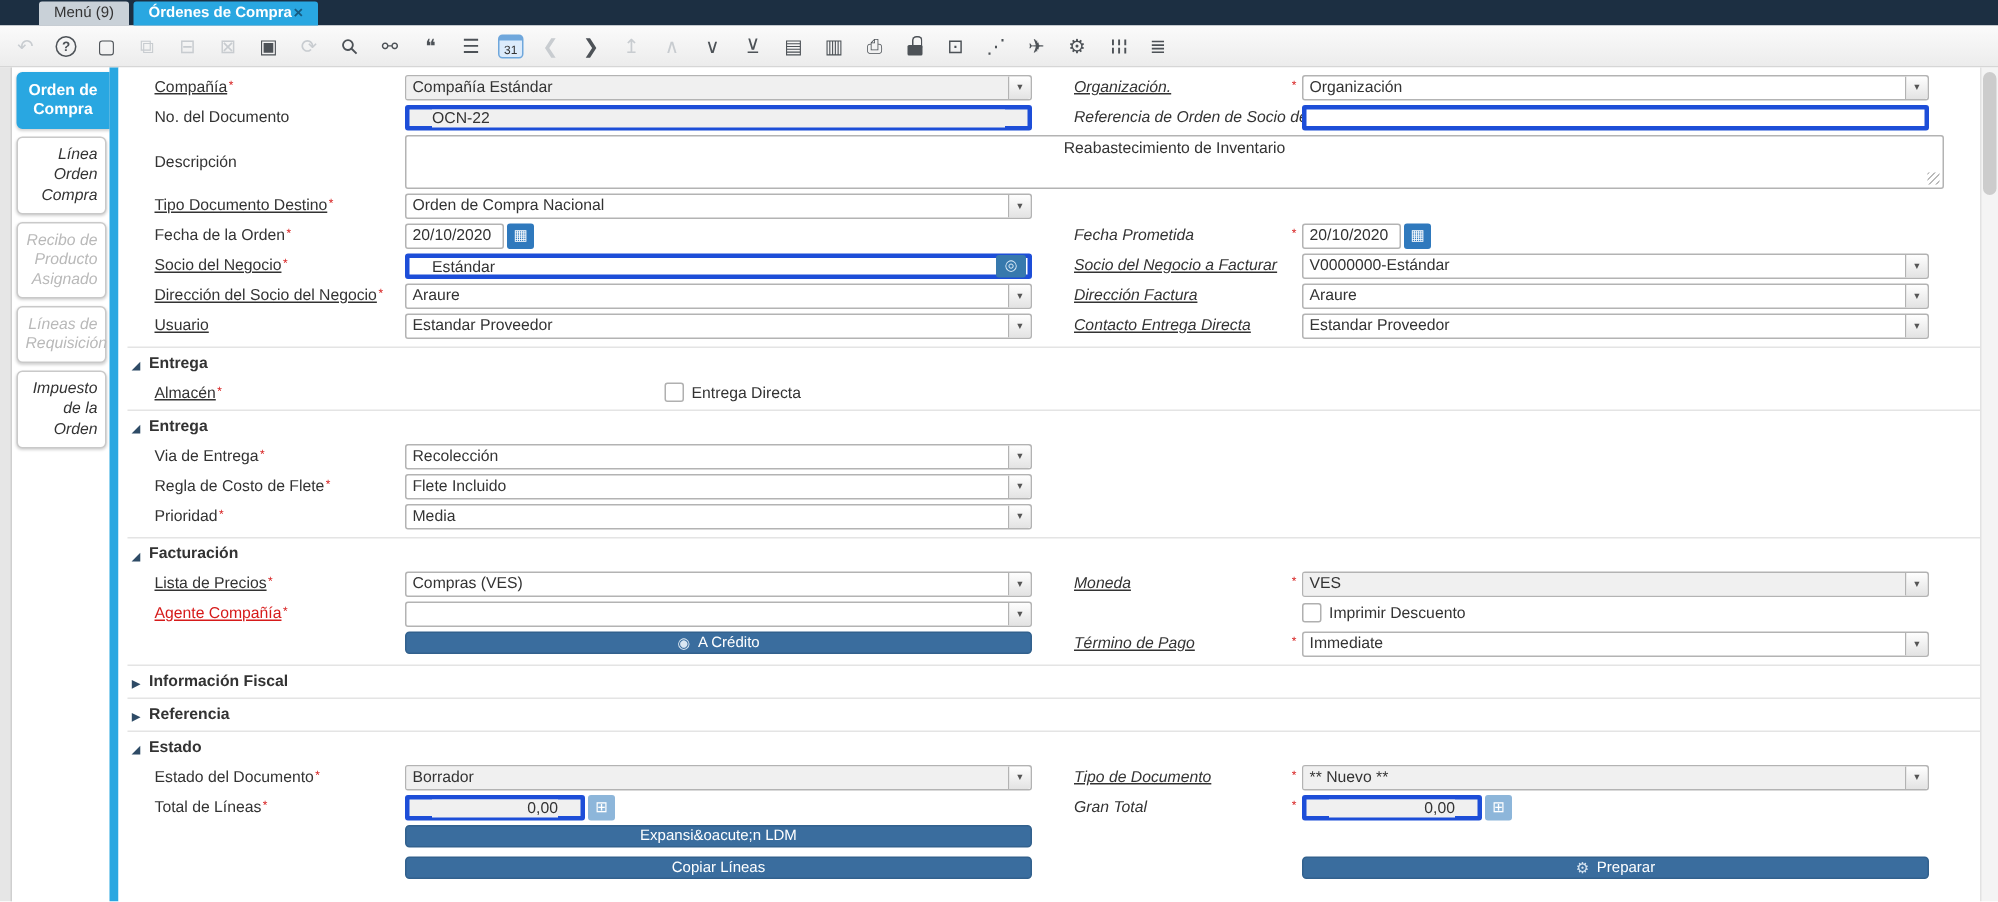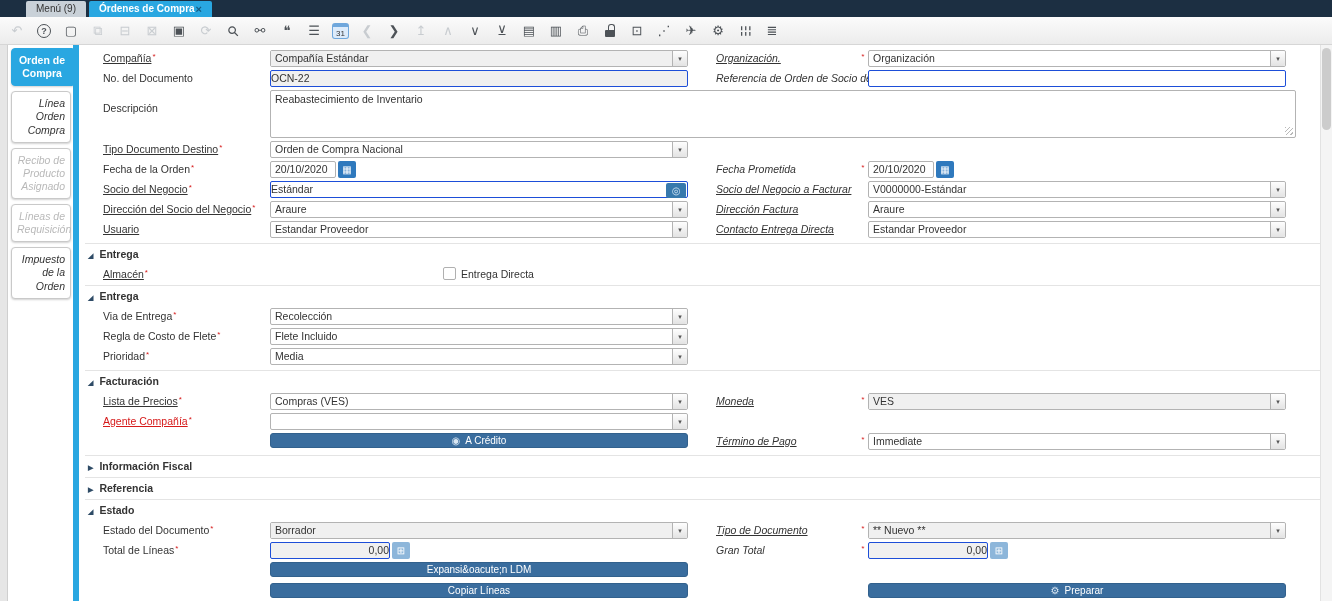--- a/index.html
+++ b/index.html
@@ -47,23 +47,23 @@
   .flabel { white-space:nowrap; color:#333; }
   .flabel.u { text-decoration:underline; }
   .flabel.alert { color:#d61a1a; }
   .req { color:#d61a1a; font-size:8px; vertical-align:top; margin-left:1px; }
 
   
   .combo { display:flex; height:17px; border:1px solid #b3b3b3; border-radius:2px; background:#fff; }
   .combo .val { flex:1; padding:1px 4px; white-space:nowrap; overflow:hidden; line-height:13px; }
   .combo .dd { width:15px; border-left:1px solid #b3b3b3; background:linear-gradient(#fefefe,#e3e3e3); text-align:center; font-size:7px; line-height:15px; color:#555; border-radius:0 2px 2px 0; cursor:pointer; }
   .ro .val, .tbox.ro { background:#f0f0f0; }
-  .tbox { display:flex; height:17px; border:1px solid #1d4ed8; border-radius:2px; background:#fff; padding:1px 0; }
+  .tbox { display:flex; align-items:center; height:17px; border:3px solid #1d4ed8; border-radius:2px; background:#fff; padding:1px 15px; }
   .tbox .val { flex:1; white-space:nowrap; overflow:hidden; }
-  .tarea { width:1026px; height:48px; border:1px solid #b3b3b3; border-radius:2px; background:#fff; padding:2px 4px; position:relative; }
+  .tarea { width:1026px; height:36px; border:1px solid #b3b3b3; border-radius:2px; background:#fff; padding:2px 4px; position:relative;text-align:center; }
   .tarea::after { content:""; position:absolute; right:2px; bottom:2px; width:8px; height:8px;
     background:repeating-linear-gradient(135deg,#b9b9b9 0,#b9b9b9 1px,transparent 1px,transparent 3px); }
   .dategrp { display:flex; align-items:center; }
   .datebox { width:66px; height:17px; border:1px solid #b3b3b3; border-radius:2px; padding:1px 4px; background:#fff; }
   .sqbtn { width:18px; height:17px; margin-left:2px; border-radius:2px; text-align:center; line-height:17px; font-size:10px; color:#fff; cursor:pointer; }
   .calbtn { background:#2f79bd; }
   .calcbtn { background:#8db6da; }
   .inbtn { width:20px; height:15px; margin-left:auto; border-radius:2px; background:#3779ad; color:#d6e7f5; text-align:center; line-height:15px; font-size:10px; cursor:pointer; }
   .tbox.hasbtn { padding-right:1px; }
   .amount { width:120px; }
@@ -393,20 +393,26 @@
           <span class="req">*</span>
         </div>
       <div class="fldL">
           <div class="combo" data-name="agente-compania-select">
             <span class="val"></span>
             <span class="dd" data-name="chevron-down-icon">▾</span>
           </div>
         </div>
       <div class="hgap"></div>
       <div class="lblR"></div>
+      <div class="fldR">
+          <div class="cbrow">
+            <span class="cbox" data-name="imprimir-descuento-checkbox"></span>
+            <span class="flabel" data-name="imprimir-descuento-label">Imprimir Descuento</span>
+          </div>
+        </div>
     </div>
 
     <div class="frow" data-name="row-credito-termino">
       <div class="lblL"></div>
       <div class="fldL">
           <div class="bigbtn" data-name="a-credito-button">
             <span class="bicon" data-name="credit-icon">◉</span>
             <span>A Crédito</span>
           </div>
         </div>

